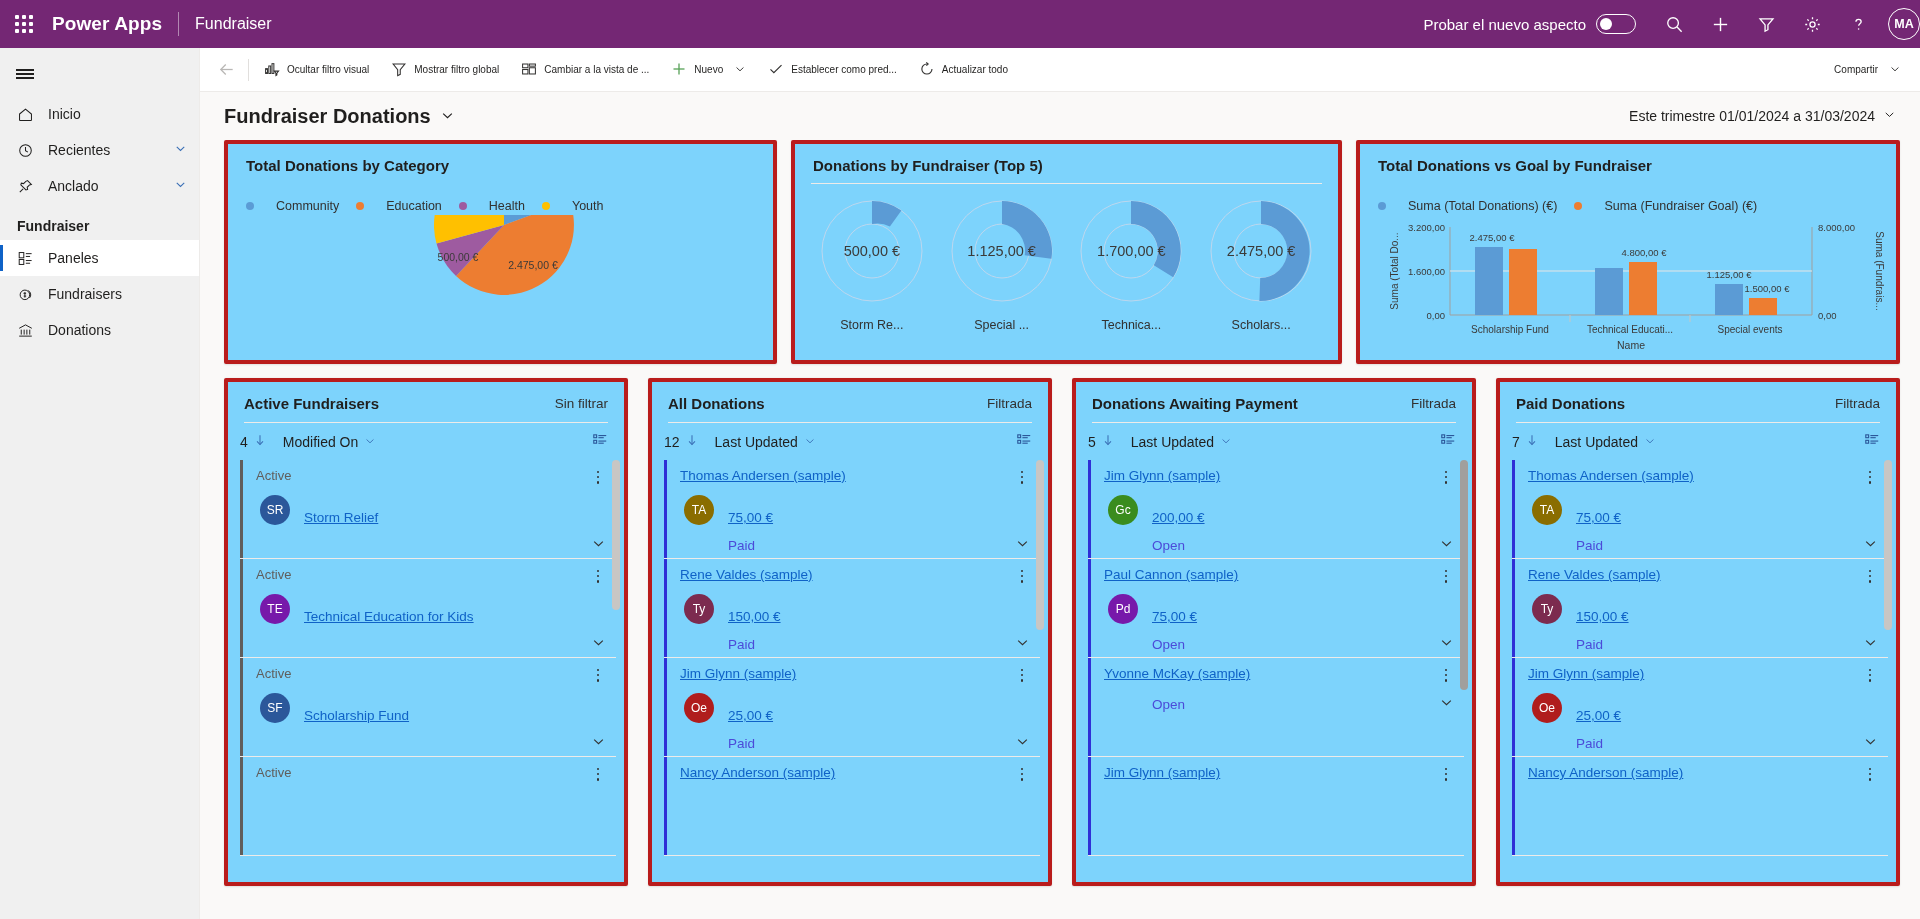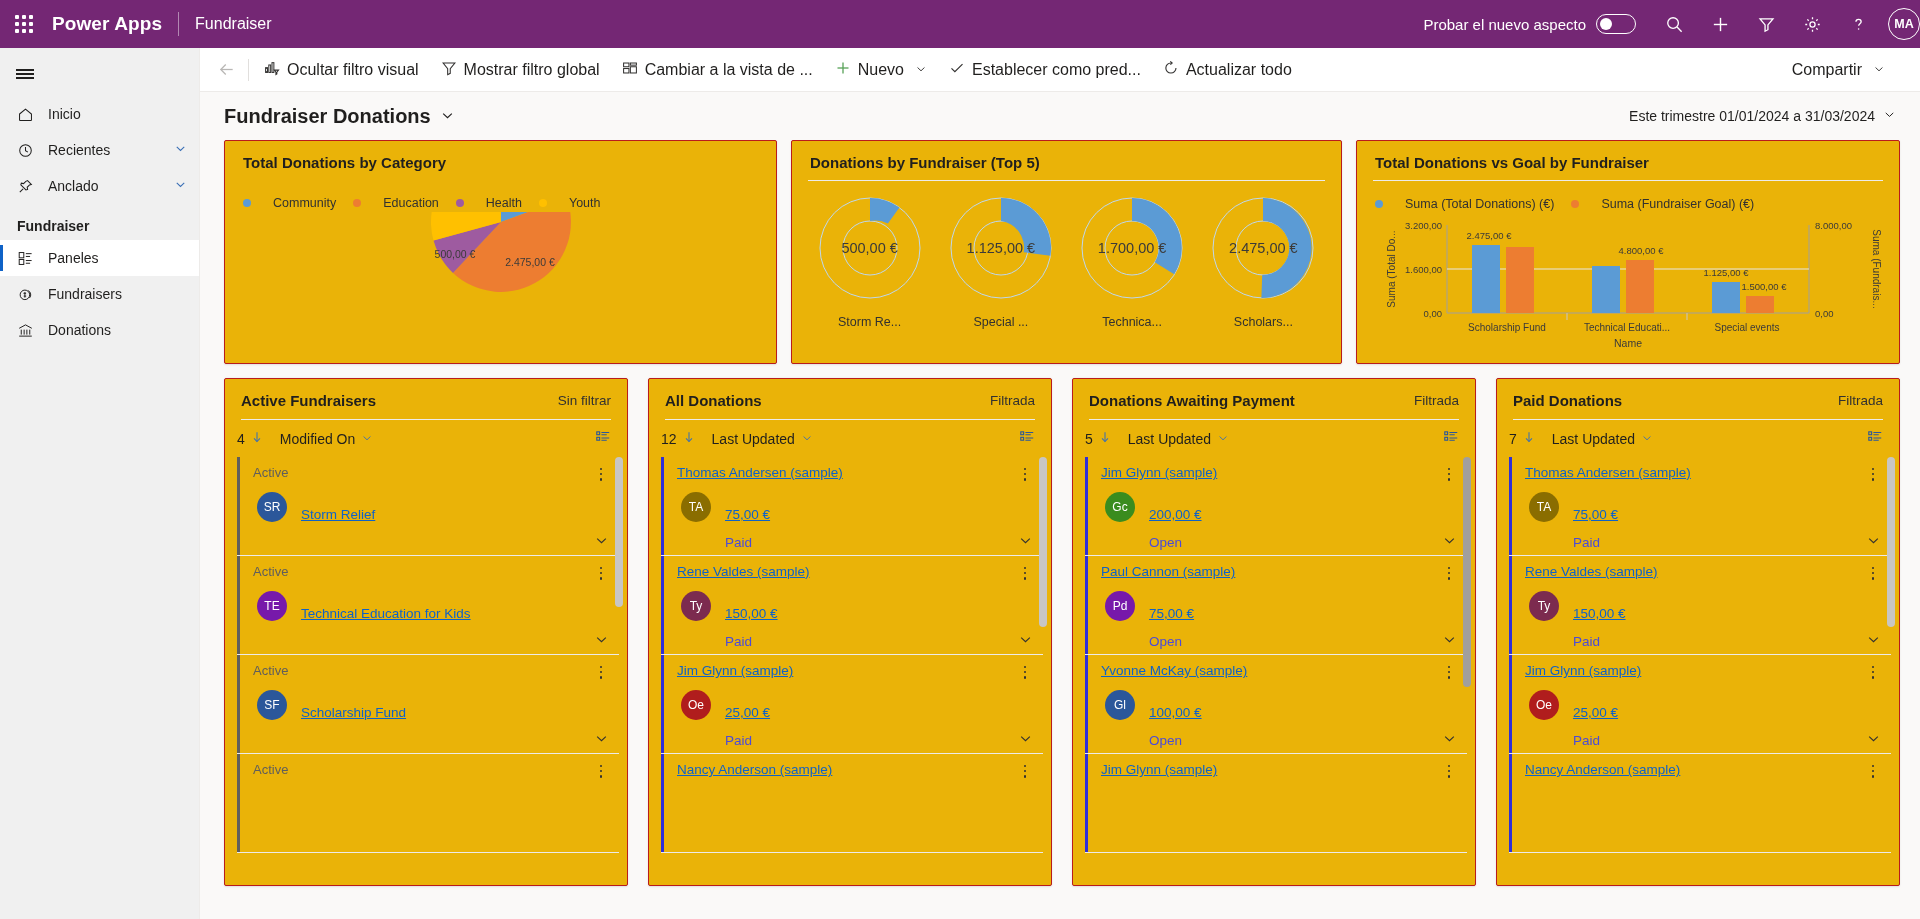--- a/index.html
+++ b/index.html
@@ -64,37 +64,37 @@
 
   .cmdbar {
     height: 44px; background: #ffffff; display: flex; align-items: center;
     padding-left: 8px; border-bottom: 1px solid #edebe9; position: relative;
   }
   .backbtn { width: 36px; height: 36px; display: flex; align-items: center; justify-content: center;
              color: #b9b7b5; cursor: pointer; }
   .cmdsep { width: 1px; height: 22px; background: #e1dfdd; margin: 0 4px; }
   .cmd {
     display: flex; align-items: center; gap: 7px; padding: 0 11px; height: 36px;
-    font-size: 16px; color: #201f1e; cursor: pointer; white-space: nowrap;
+    font-size: 10px; color: #201f1e; cursor: pointer; white-space: nowrap;
   }
   .cmd .cdd { margin-left: 4px; color: #323130; }
-  .cmd-right { margin-left: auto; display: flex; align-items: center; padding-right: 24px; }
+  .cmd-right { margin-left: auto; display: flex; align-items: center; padding-right: 8px; }
 
   .pagehead {
     height: 48px; display: flex; align-items: center; padding: 0 24px; background: #faf9f8;
   }
   .pagetitle { font-size: 20px; font-weight: 600; color: #201f1e; display: flex; align-items: center; gap: 9px; cursor: pointer; }
   .datefilter { margin-left: auto; font-size: 14px; color: #201f1e; display: flex; align-items: center; gap: 8px; cursor: pointer; }
 
   .canvas { flex: 1; overflow: hidden; padding: 0 20px 0 24px; position: relative; }
 
   
   .row1 { display: flex; gap: 14px; height: 224px; }
   .card {
-    background: #eab308; border: 1px solid #b91c1c; border-radius: 2px;
+    background: #7dd3fc; border: 4px solid #b91c1c; border-radius: 2px;
     box-shadow: 0 .6px 1.8px rgba(0,0,0,.10); display: flex; flex-direction: column;
     overflow: hidden;
   }
   .chartcard-head { padding: 13px 18px 9px; font-size: 15px; font-weight: 600; color: #201f1e; }
   .card-divider { height: 1px; background: #edebe9; margin: 0 16px; }
   .chartbody { flex: 1; position: relative; padding: 8px 12px 6px; }
 
   .legend { display: flex; gap: 17px; padding: 8px 6px 2px; font-size: 12.5px; color: #323130; flex-wrap: wrap; }
   .legend .li { display: flex; align-items: center; gap: 22px; cursor: pointer; }
   .legend .dot { width: 8px; height: 8px; border-radius: 50%; display: block; }
@@ -928,26 +928,20 @@
 
             <div class="lrow">
               <div class="lrow-top">
                 <span class="lrow-name">Yvonne McKay (sample)</span>
                 <span class="kebab">
                     <i></i>
                     <i></i>
                     <i></i>
                   </span>
               </div>
-              <div class="lrow-mid">
-                <span class="pic" style="background:#2b579a">
-                  <span>Gl</span>
-                </span>
-                <span class="lrow-amount">100,00 €</span>
-              </div>
               <div class="lrow-bot">
                 <span class="lrow-status">Open</span>
                 <span class="lrow-chev">
                   <svg width="15" height="15" viewBox="0 0 16 16" fill="none" stroke="#323130" stroke-width="1.2">
                       <path d="M3.4 6l4.6 4.4L12.6 6"></path>
                     </svg>
                 </span>
               </div>
             </div>
 

